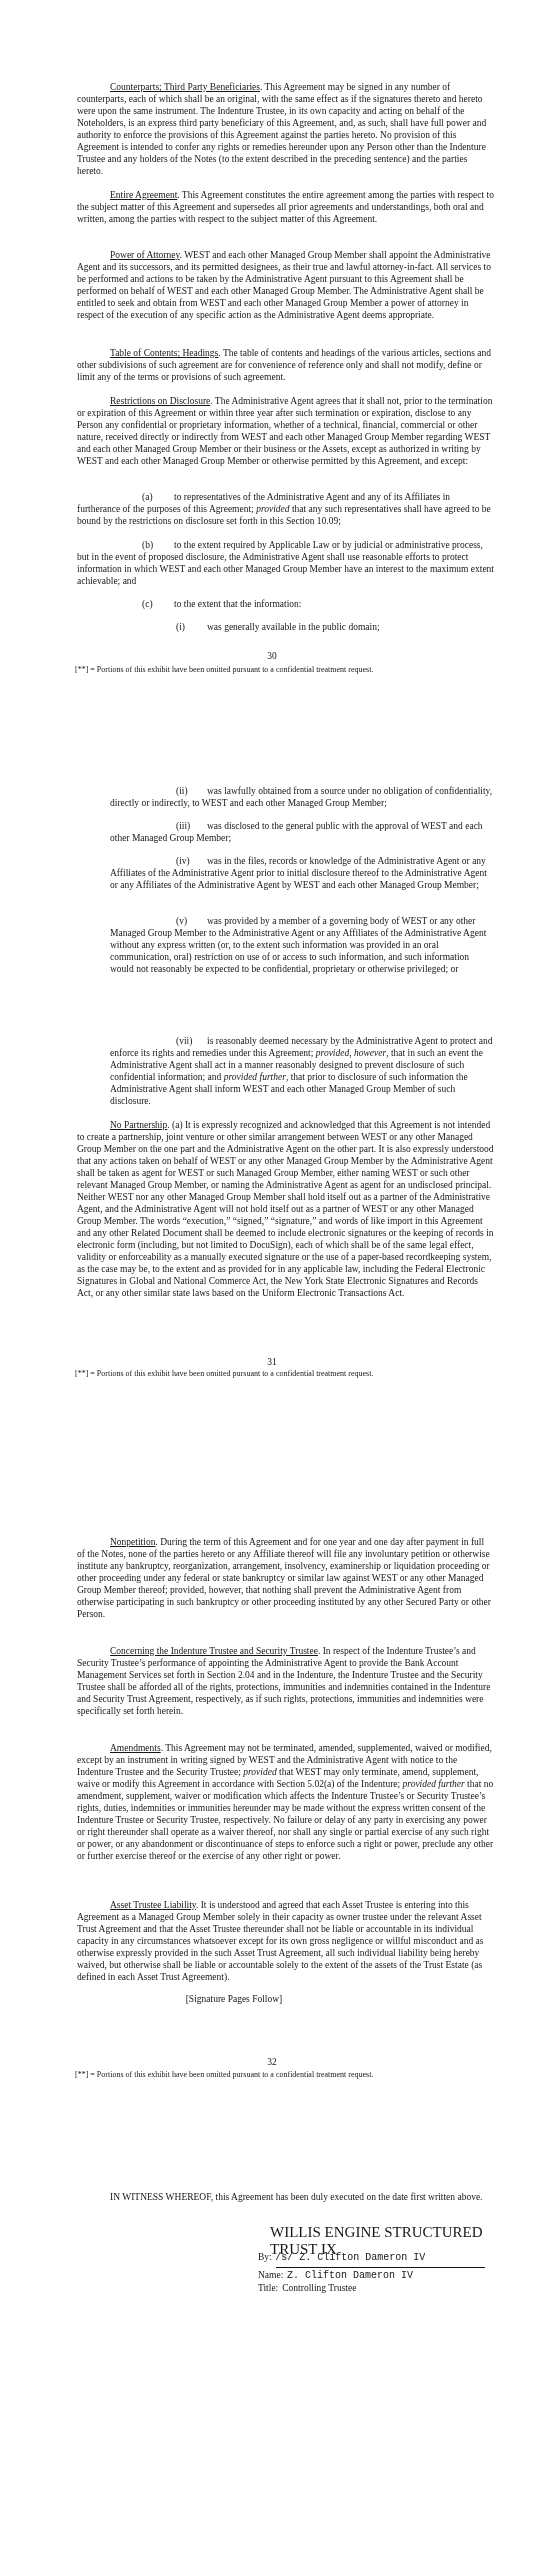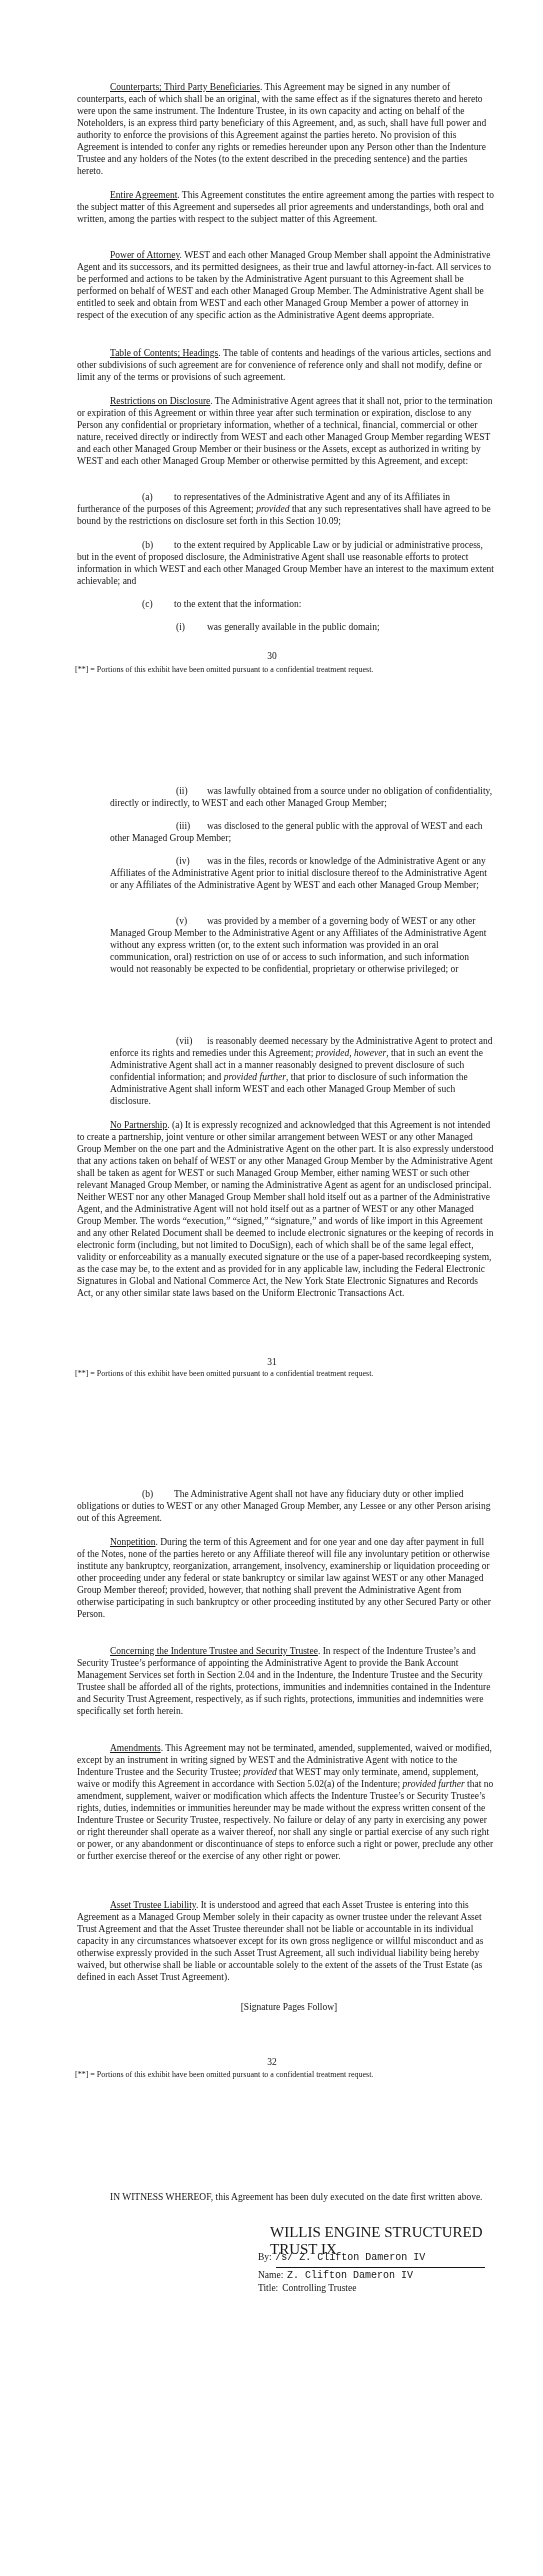--- a/index.html
+++ b/index.html
@@ -11,21 +11,21 @@
   .para{position:absolute;left:65px;width:417px;margin:12px;font-size:9.5px;line-height:12px;text-indent:33px;}
   .item1{text-indent:65px;}
   .item2{left:98px;width:384px;text-indent:66px;}
   .lbl{display:inline-block;text-indent:0;}
   .lbl1{width:32px;}
   .lbl2{width:31px;}
   .u{text-decoration:underline;}
   .it{font-style:italic;}
   .pgnum{position:absolute;left:0;width:544px;text-align:center;font-size:9.5px;margin:0;}
   .footnote{position:absolute;left:65px;width:453px;font-size:8px;margin:0;padding-left:10px;}
-  .center{position:absolute;left:0;width:468px;text-align:center;font-size:9.5px;margin:8px;padding-left:47px;}
+  .center{position:absolute;left:0;width:468px;text-align:center;font-size:9.5px;margin:0;}
   .company{position:absolute;left:258px;font-size:15px;margin:12px;}
   .sigrow{position:absolute;left:258px;font-size:9.5px;margin:0;white-space:nowrap;}
   .script{font-family:Liberation Mono, monospace;font-size:10px;margin-left:3.6px;}
   .sig-underline{position:absolute;left:276px;top:2267px;width:209px;border-top:1px solid #161616;}
 </style>
 </head>
 <body>
 
 <div class="doc">
 
@@ -59,21 +59,20 @@
   <p class="para item2" style="top:903px"><span class="lbl lbl2">(v)</span><span>was provided by a member of a governing body of WEST or any other Managed Group Member to the Administrative Agent or any Affiliates of the Administrative Agent without any express written (or, to the extent such information was provided in an oral communication, oral) restriction on use of or access to such information, and such information would not reasonably be expected to be confidential, proprietary or otherwise privileged; or</span></p>
 
 
   <p class="para item2" style="top:1023px"><span class="lbl lbl2">(vii)</span><span>is reasonably deemed necessary by the Administrative Agent to protect and enforce its rights and remedies under this Agreement; </span><span class="it">provided, however</span><span>, that in such an event the Administrative Agent shall act in a manner reasonably designed to prevent disclosure of such confidential information; and </span><span class="it">provided further</span><span>, that prior to disclosure of such information the Administrative Agent shall inform WEST and each other Managed Group Member of such disclosure.</span></p>
 
   <p class="para" style="top:1107px"><span class="u">No Partnership</span><span>.  (a)  It is expressly recognized and acknowledged that this Agreement is not intended to create a partnership, joint venture or other similar arrangement between WEST or any other Managed Group Member on the one part and the Administrative Agent on the other part.  It is also expressly understood that any actions taken on behalf of WEST or any other Managed Group Member by the Administrative Agent shall be taken as agent for WEST or such Managed Group Member, either naming WEST or such other relevant Managed Group Member, or naming the Administrative Agent as agent for an undisclosed principal.  Neither WEST nor any other Managed Group Member shall hold itself out as a partner of the Administrative Agent, and the Administrative Agent will not hold itself out as a partner of WEST or any other Managed Group Member.  The words “execution,” “signed,” “signature,” and words of like import in this Agreement and any other Related Document shall be deemed to include electronic signatures or the keeping of records in electronic form (including, but not limited to DocuSign), each of which shall be of the same legal effect, validity or enforceability as a manually executed signature or the use of a paper-based recordkeeping system, as the case may be, to the extent and as provided for in any applicable law, including the Federal Electronic Signatures in Global and National Commerce Act, the New York State Electronic Signatures and Records Act, or any other similar state laws based on the Uniform Electronic Transactions Act.</span></p>
 
   <p class="pgnum" style="top:1357px">31</p>
   <p class="footnote" style="top:1369px">[**] = Portions of this exhibit have been omitted pursuant to a confidential treatment request.</p>
 
-  <p class="para item1" style="top:1476px"><span class="lbl lbl1">(b)</span><span>The Administrative Agent shall not have any fiduciary duty or other implied obligations or duties to WEST or any other Managed Group Member, any Lessee or any other Person arising out of this Agreement.</span></p>
 
   <p class="para" style="top:1524px"><span class="u">Nonpetition</span><span>.  During the term of this Agreement and for one year and one day after payment in full of the Notes, none of the parties hereto or any Affiliate thereof will file any involuntary petition or otherwise institute any bankruptcy, reorganization, arrangement, insolvency, examinership or liquidation proceeding or other proceeding under any federal or state bankruptcy or similar law against WEST or any other Managed Group Member thereof; provided, however, that nothing shall prevent the Administrative Agent from otherwise participating in such bankruptcy or other proceeding instituted by any other Secured Party or other Person.</span></p>
 
   <p class="para" style="top:1633px"><span class="u">Concerning the Indenture Trustee and Security Trustee</span><span>.  In respect of the Indenture Trustee’s and Security Trustee’s performance of appointing the Administrative Agent to provide the Bank Account Management Services set forth in Section 2.04 and in the Indenture, the Indenture Trustee and the Security Trustee shall be afforded all of the rights, protections, immunities and indemnities contained in the Indenture and Security Trust Agreement, respectively, as if such rights, protections, immunities and indemnities were specifically set forth herein.</span></p>
 
   <p class="para" style="top:1730px"><span class="u">Amendments</span><span>.  This Agreement may not be terminated, amended, supplemented, waived or modified, except by an instrument in writing signed by WEST and the Administrative Agent with notice to the Indenture Trustee and the Security Trustee; </span><span class="it">provided</span><span> that WEST may only terminate, amend, supplement, waive or modify this Agreement in accordance with Section 5.02(a) of the Indenture; </span><span class="it">provided further</span><span> that no amendment, supplement, waiver or modification which affects the Indenture Trustee’s or Security Trustee’s rights, duties, indemnities or immunities hereunder may be made without the express written consent of the Indenture Trustee or Security Trustee, respectively.  No failure or delay of any party in exercising any power or right thereunder shall operate as a waiver thereof, nor shall any single or partial exercise of any such right or power, or any abandonment or discontinuance of steps to enforce such a right or power, preclude any other or further exercise thereof or the exercise of any other right or power.</span></p>
 
   <p class="para" style="top:1887px"><span class="u">Asset Trustee Liability</span><span>.  It is understood and agreed that each Asset Trustee is entering into this Agreement as a Managed Group Member solely in their capacity as owner trustee under the relevant Asset Trust Agreement and that the Asset Trustee thereunder shall not be liable or accountable in its individual capacity in any circumstances whatsoever except for its own gross negligence or willful misconduct and as otherwise expressly provided in the such Asset Trust Agreement, all such individual liability being hereby waived, but otherwise shall be liable or accountable solely to the extent of the assets of the Trust Estate (as defined in each Asset Trust Agreement).</span></p>
 
   <p class="center" style="top:1994px">[Signature Pages Follow]</p>

